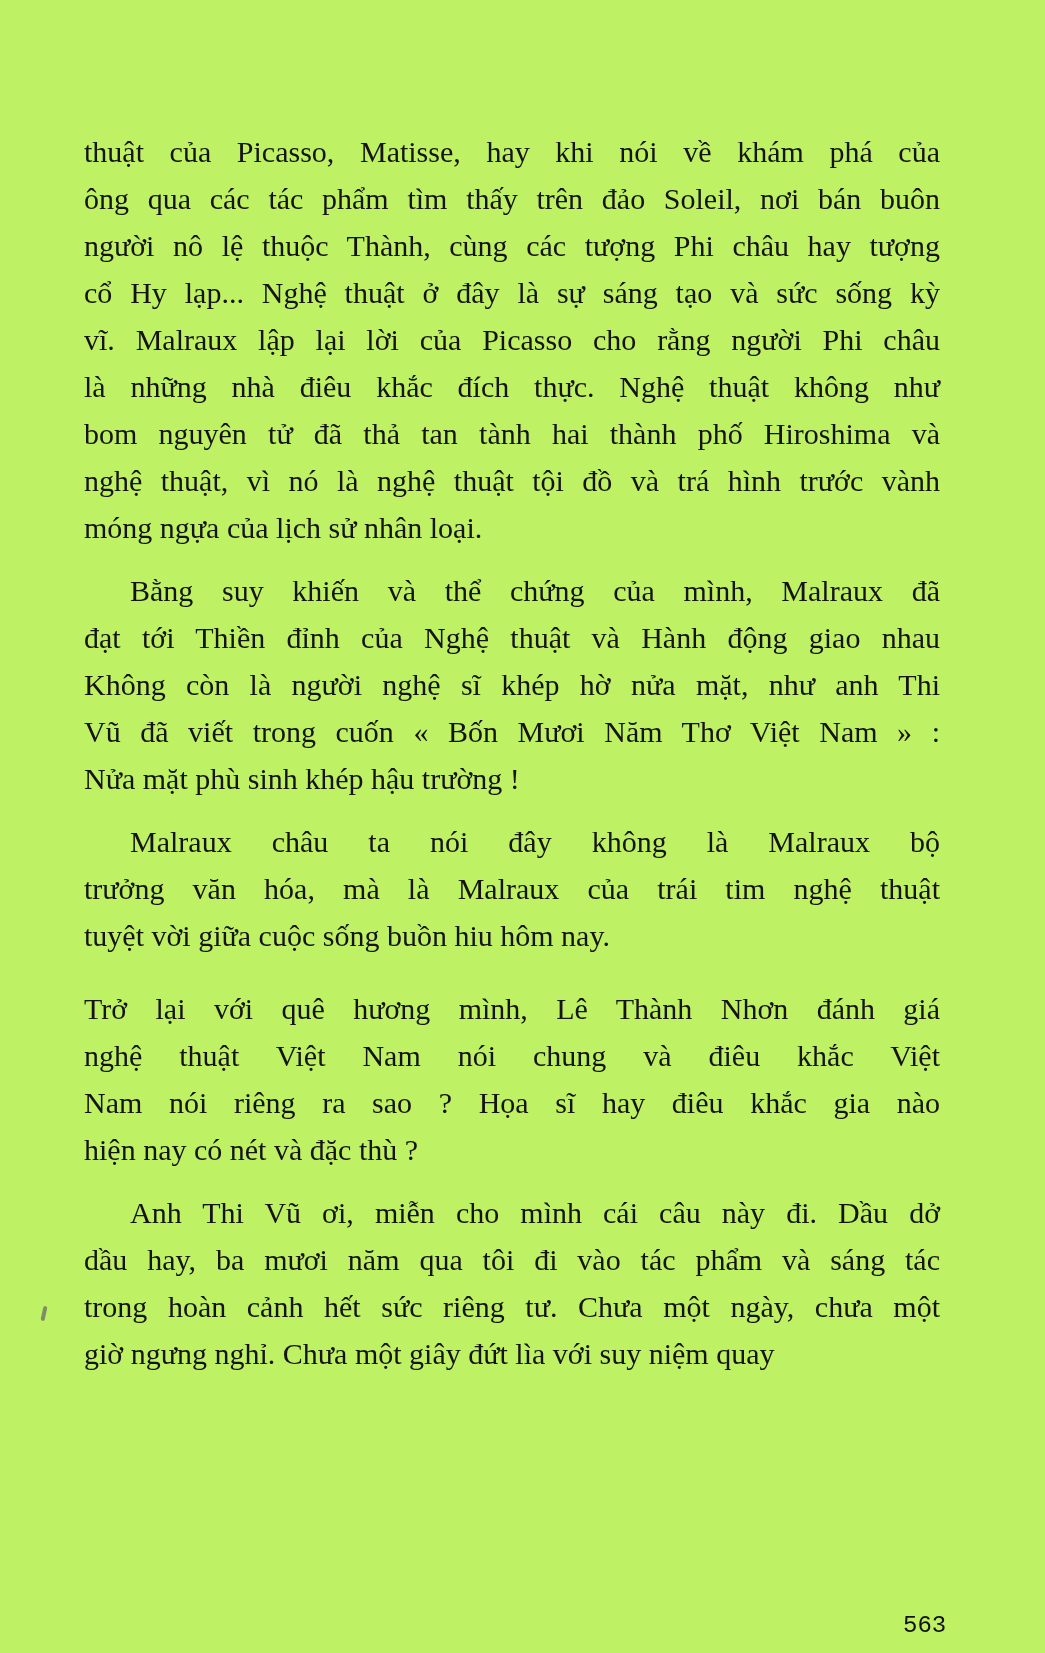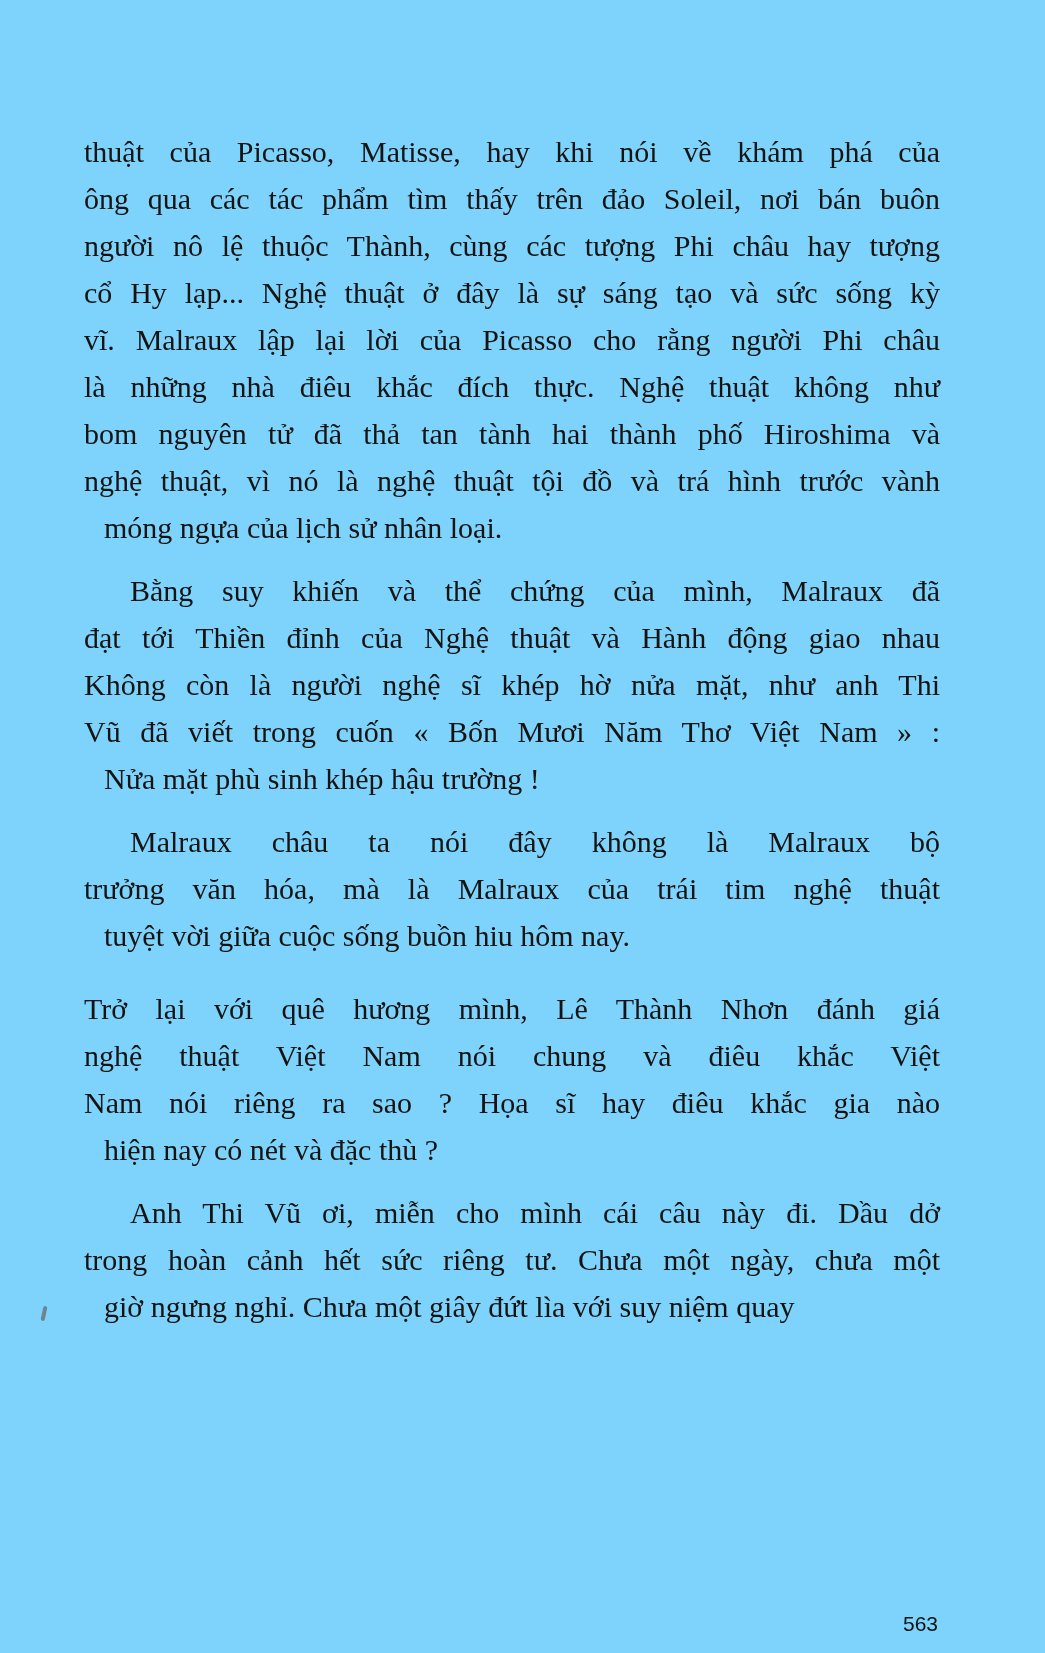--- a/index.html
+++ b/index.html
@@ -1,47 +1,47 @@
 <!DOCTYPE html>
 <html><head>
 <meta charset="utf-8">
 <style>
   html,body { margin:0; padding:0; background:#ffffff; }
   .page {
     position:relative;
     width:1045px; height:1653px;
-    background:#7dd3fc;
+    background:#bef264;
     font-family:"Liberation Serif","DejaVu Serif",serif;
     color:#151413;
     overflow:hidden;
   }
   .text-block {
     position:absolute;
     left:84px; top:128px; width:856px;
   }
   .para { margin:0; padding:0; }
   .line {
     font-size:30px;
     line-height:47px;
     text-align:justify;
     text-align-last:justify;
     white-space:normal;
   }
-  .line.last { text-align-last:left;margin-left:20px; }
+  .line.last { text-align-last:left; }
   .line.indent { text-indent:46px; }
   .line.italic { }
   .p2 { margin-top:10px; }
   .p3 { margin-top:8px; }
   .p4 { margin-top:26px; }
   .p5 { margin-top:8px; }
   .page-number {
     position:absolute;
     left:903px; top:1612px;
-    font-family:Liberation Sans, sans-serif;
-    font-size:21px;
+    font-family:Liberation Mono, monospace;
+    font-size:24px;
     color:#111;
   }
   .artifact {
     position:absolute;
     left:42px; top:1306px;
     width:4px; height:15px;
     background:#6a6a6a;
     border-radius:2px;
     transform:rotate(12deg);
     opacity:0.75;
@@ -86,20 +86,21 @@
       </p>
       <div class="line">Trở lại với quê hương mình, Lê Thành Nhơn đánh giá</div>
       <div class="line">nghệ thuật Việt Nam nói chung và điêu khắc Việt</div>
       <div class="line">Nam nói riêng ra sao ? Họa sĩ hay điêu khắc gia nào</div>
       <div class="line last">hiện nay có nét và đặc thù ?</div>
     <p></p>
 
     <p class="para p5">
       </p>
       <div class="line indent">Anh Thi Vũ ơi, miễn cho mình cái câu này đi. Dầu dở</div>
+      <div class="line">dầu hay, ba mươi năm qua tôi đi vào tác phẩm và sáng tác</div>
       <div class="line">trong hoàn cảnh hết sức riêng tư. Chưa một ngày, chưa một</div>
       <div class="line last">giờ ngưng nghỉ. Chưa một giây đứt lìa với suy niệm quay</div>
     <p></p>
 
   </div>
 
   <div class="artifact"></div>
 
   <div class="page-number">563</div>
 </div>

